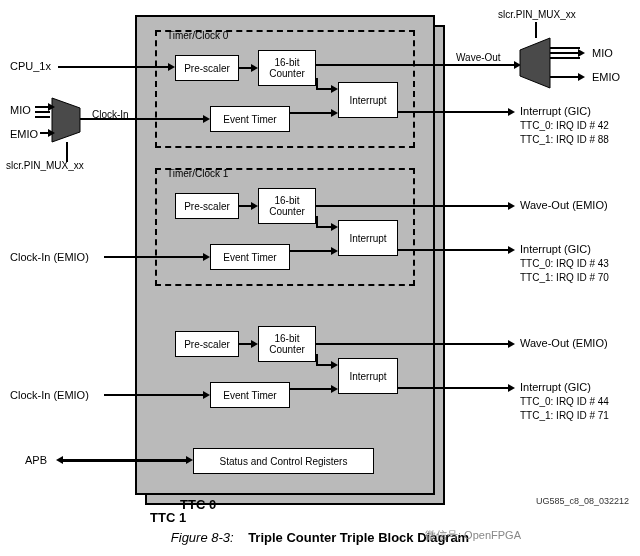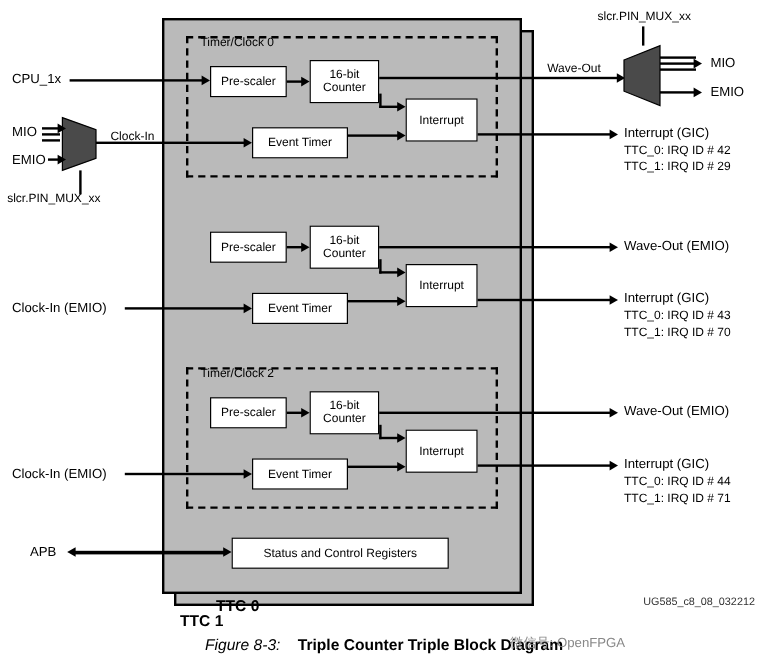--- a/index.html
+++ b/index.html
@@ -99,35 +99,35 @@
     </div>
   <div class="block" style="left:258px; top:50px; width:58px; height:36px; white-space:pre;"><span>16-bit
 Counter</span></div>
   <div class="block" style="left:210px; top:106px; width:80px; height:26px;">
       <span>Event Timer</span>
     </div>
   <div class="block" style="left:338px; top:82px; width:60px; height:36px;">
       <span>Interrupt</span>
     </div>
 
+  <div class="dashed-group" style="left:155px; top:168px; width:260px; height:118px;">
+    <div class="group-label">Timer/Clock 1</div>
+  </div>
   <div class="block" style="left:175px; top:193px; width:64px; height:26px;">
       <span>Pre-scaler</span>
     </div>
   <div class="block" style="left:258px; top:188px; width:58px; height:36px; white-space:pre;"><span>16-bit
 Counter</span></div>
   <div class="block" style="left:210px; top:244px; width:80px; height:26px;">
       <span>Event Timer</span>
     </div>
   <div class="block" style="left:338px; top:220px; width:60px; height:36px;">
       <span>Interrupt</span>
     </div>
 
-  <div class="dashed-group" style="left:155px; top:306px; width:260px; height:118px;">
-    <div class="group-label">Timer/Clock 2</div>
-  </div>
   <div class="block" style="left:175px; top:331px; width:64px; height:26px;">
       <span>Pre-scaler</span>
     </div>
   <div class="block" style="left:258px; top:326px; width:58px; height:36px; white-space:pre;"><span>16-bit
 Counter</span></div>
   <div class="block" style="left:210px; top:382px; width:80px; height:26px;">
       <span>Event Timer</span>
     </div>
   <div class="block" style="left:338px; top:358px; width:60px; height:36px;">
       <span>Interrupt</span>
@@ -215,21 +215,21 @@
   <div class="arrow-head-r" style="left:578px; top:49px;"></div>
   <div class="label" style="left:592px; top:47px;">MIO</div>
   <div class="arrow-line" style="left:550px; top:76px; width:30px; height:2px;"></div>
   <div class="arrow-head-r" style="left:578px; top:73px;"></div>
   <div class="label" style="left:592px; top:71px;">EMIO</div>
 
   <div class="arrow-line" style="left:398px; top:111px; width:112px; height:2px;"></div>
   <div class="arrow-head-r" style="left:508px; top:108px;"></div>
   <div class="label right" style="left:520px; top:105px;">Interrupt (GIC)</div>
   <div class="label right small" style="left:520px; top:120px;">TTC_0: IRQ ID # 42</div>
-  <div class="label right small" style="left:520px; top:134px;">TTC_1: IRQ ID # 29</div>
+  <div class="label right small" style="left:520px; top:134px;">TTC_1: IRQ ID # 88</div>
 
   <div class="arrow-line" style="left:316px; top:205px; width:195px; height:2px;"></div>
   <div class="arrow-head-r" style="left:508px; top:202px;"></div>
   <div class="label right" style="left:520px; top:199px;">Wave-Out (EMIO)</div>
 
   <div class="arrow-line" style="left:398px; top:249px; width:112px; height:2px;"></div>
   <div class="arrow-head-r" style="left:508px; top:246px;"></div>
   <div class="label right" style="left:520px; top:243px;">Interrupt (GIC)</div>
   <div class="label right small" style="left:520px; top:258px;">TTC_0: IRQ ID # 43</div>
   <div class="label right small" style="left:520px; top:272px;">TTC_1: IRQ ID # 70</div>

